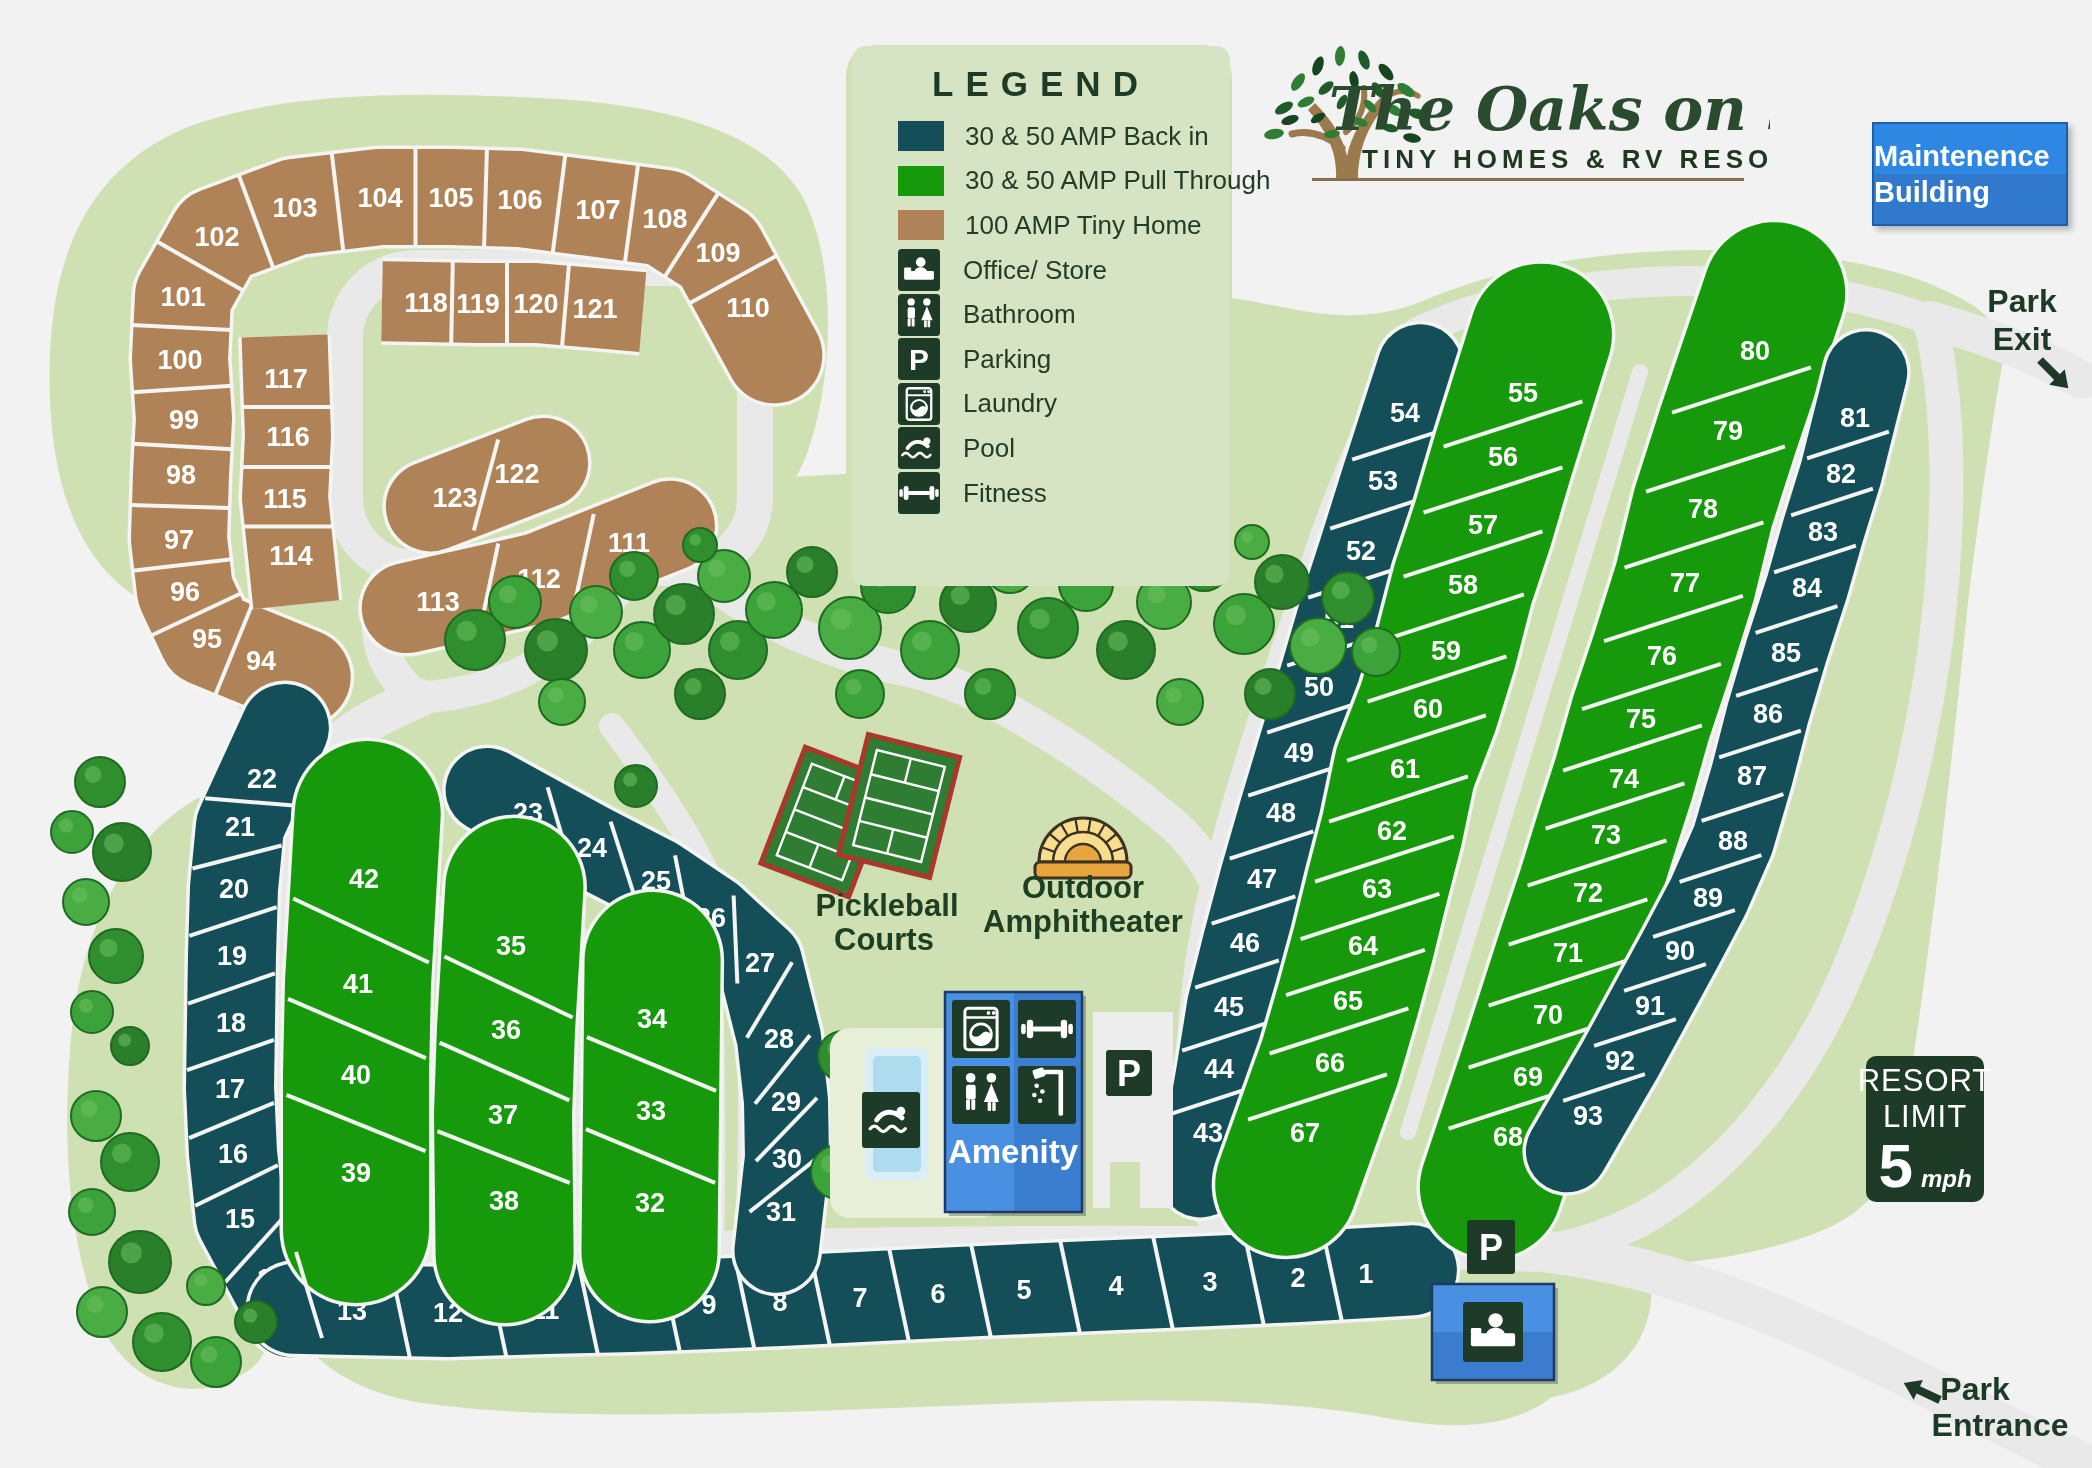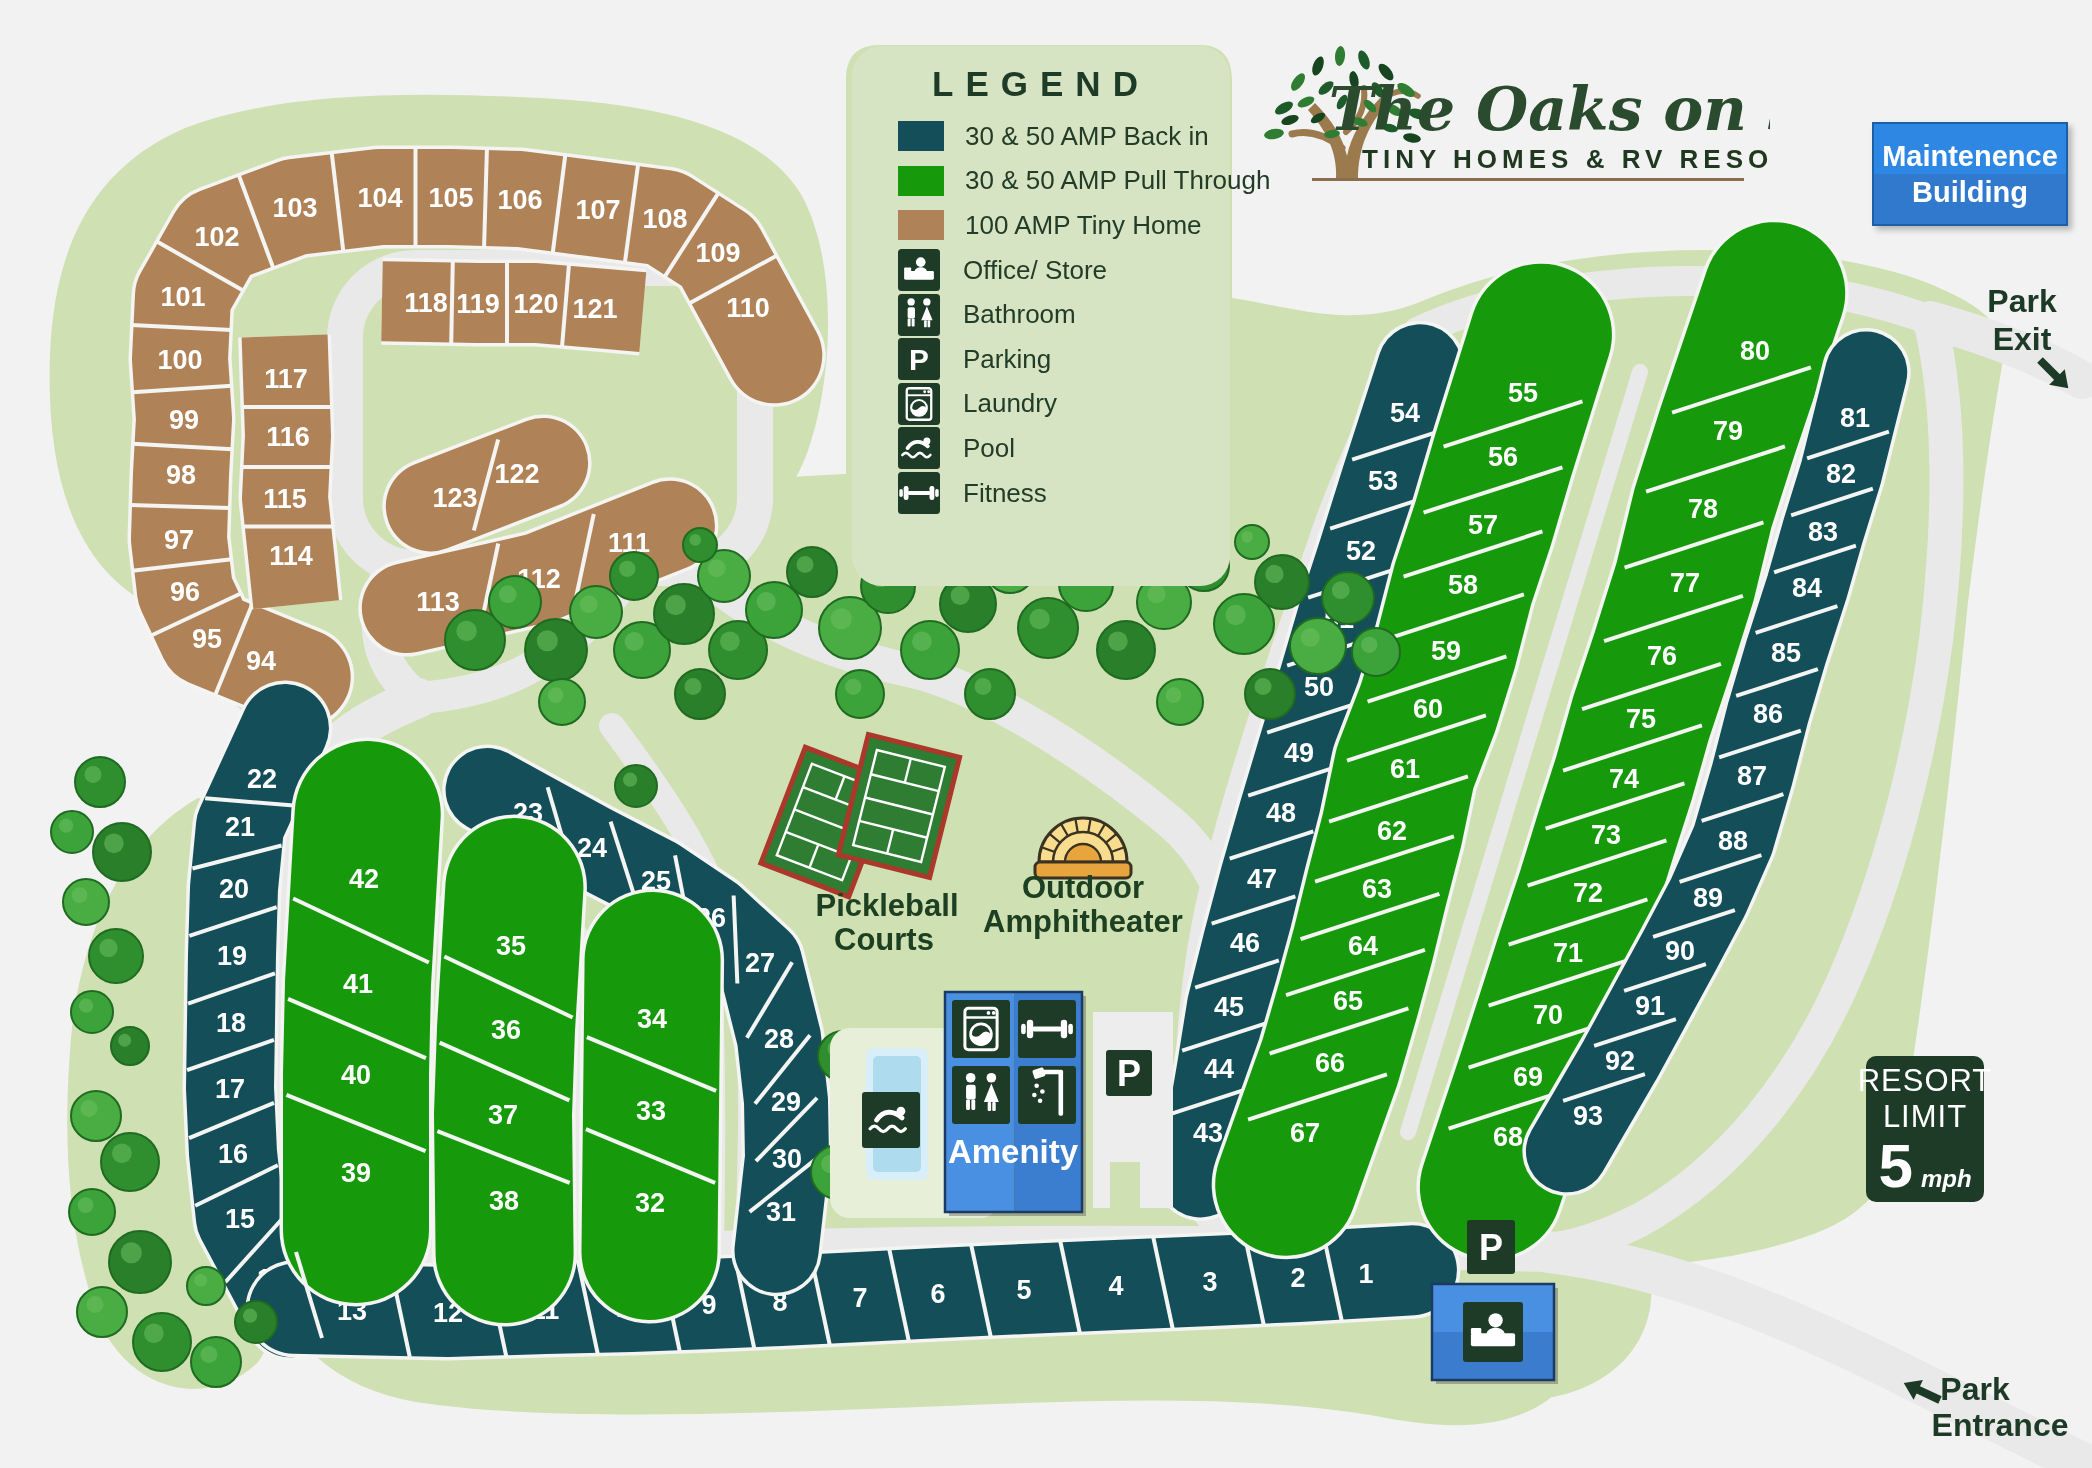--- a/index.html
+++ b/index.html
@@ -7,36 +7,36 @@
          font-family:"Liberation Sans",sans-serif;background:#f2f2f3;}
   #map{position:absolute;left:0;top:0;}
   .lotnum{fill:#ffffff;font-weight:bold;font-size:27px;font-family:"Liberation Sans",sans-serif;}
   .maplabel{fill:#1d4023;font-weight:bold;font-size:31px;text-anchor:middle;font-family:"Liberation Sans",sans-serif;}
   .dirlabel{fill:#1d3a26;font-weight:bold;font-size:32px;text-anchor:middle;font-family:"Liberation Sans",sans-serif;}
   .ptext{fill:#ffffff;font-weight:bold;font-size:36px;text-anchor:middle;font-family:"Liberation Sans",sans-serif;}
   .amenitytext{fill:#ffffff;font-weight:bold;font-size:33px;text-anchor:middle;font-family:"Liberation Sans",sans-serif;}
 
   
   .legend{position:absolute;left:852px;top:46px;width:378px;height:540px;
-          background:#d7e4c3;border-radius:30px;padding:0;box-sizing:border-box;}
+          background:#d7e4c3;border-radius:14px;padding:0;box-sizing:border-box;}
   .legend h1{margin:18px 0 10px 0;text-align:center;color:#1e3b28;font-size:35px;
              letter-spacing:12px;font-weight:bold;}
   .lg-row{display:flex;align-items:center;height:44.6px;padding-left:46px;}
   .lg-swatch{width:46px;height:30px;margin:0 5px 0 0;flex:none;}
   .lg-ico{width:42px;height:42px;margin:2px 7px 2px 0;flex:none;}
   .lg-label{color:#223c27;font-size:26px;margin-left:16px;white-space:nowrap;}
 
   
   .logo{position:absolute;left:1240px;top:8px;width:530px;height:190px;}
 
   
   .maint{position:absolute;left:1872px;top:122px;width:192px;height:100px;
          background:linear-gradient(#2f87e4 50%,#3079cc 50%);
          border:2px solid #1b5fa6;box-shadow:4px 4px 6px rgba(0,0,0,.25);
-         display:flex;flex-direction:column;align-items:center;justify-content:center;}
+         display:flex;flex-direction:column;align-items:flex-start;justify-content:center;}
   .maint div{color:#fff;font-weight:bold;font-size:29px;line-height:36px;}
 
   
   .speed{position:absolute;left:1866px;top:1056px;width:118px;height:146px;
          background:#1e3b28;border-radius:10px;color:#fff;
          display:flex;flex-direction:column;align-items:center;justify-content:center;}
   .speed .sl{font-size:31px;line-height:36px;letter-spacing:1px;}
   .speed .row{display:flex;align-items:baseline;margin-top:2px;}
   .speed .val{font-size:62px;font-weight:bold;line-height:58px;}
   .speed .unit{font-size:24px;font-style:italic;font-weight:bold;margin-left:8px;}

